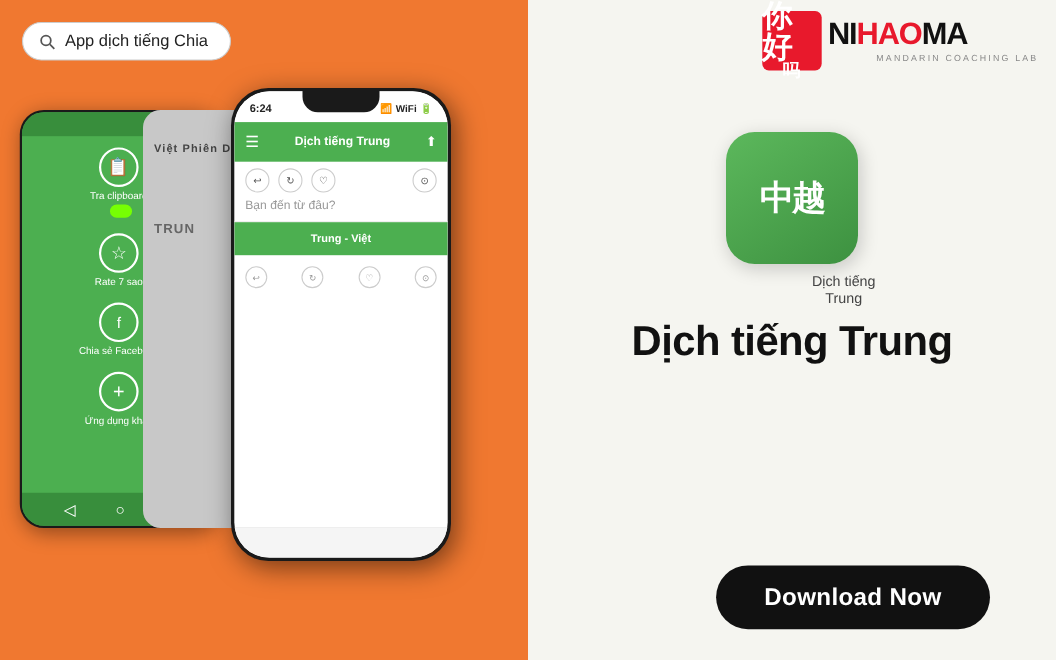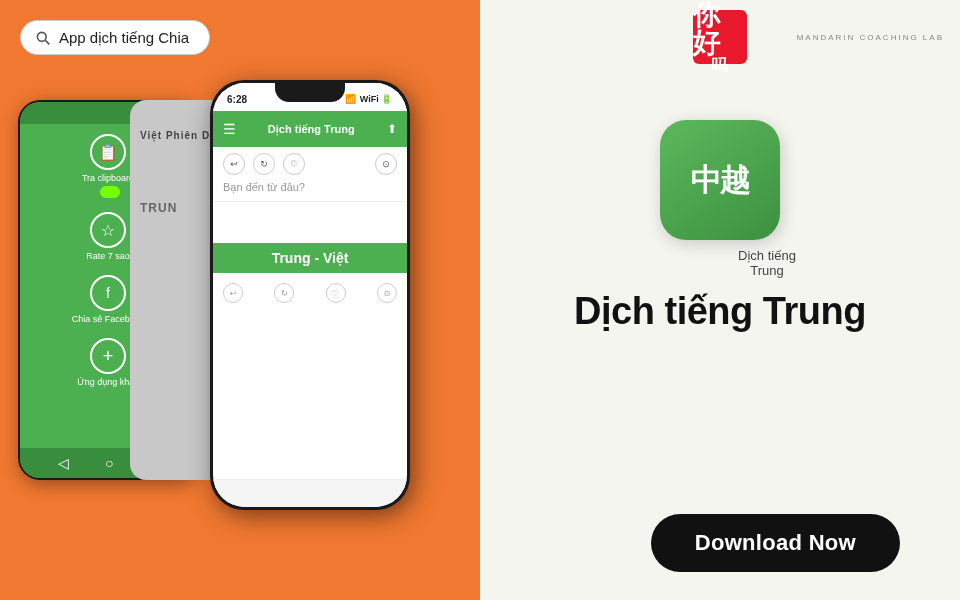--- a/index.html
+++ b/index.html
@@ -270,25 +270,24 @@
     .phone-tabs {
       display: flex;
       flex-shrink: 0;
     }
     .phone-tab {
       flex: 1;
       height: 30px;
       display: flex;
       align-items: center;
       justify-content: center;
-      font-size: 14px;
+      font-size: 10px;
       font-weight: bold;
       color: white;
       background: #4caf50;
-      margin-top: 41px;
     }
     .phone-tab.inactive {
       background: #a5d6a7;
     }
     .phone-bottom-area {
       flex: 1;
       padding: 10px;
       position: relative;
     }
     .phone-bottom-icon-row {
@@ -400,20 +399,25 @@
   </svg>
   <span>App dịch tiếng Chia</span>
 </div>
 
 <div class="logo-area">
   <div class="logo-chinese-box">
     <span style="font-size:28px;font-weight:900;">你好</span>
     <span style="font-size:16px;font-weight:900;">吗</span>
   </div>
   <div class="logo-text-block">
+    <div class="logo-row1">
+      <span class="logo-ni">NI</span>
+      <span class="logo-hao">HAO</span>
+      <span class="logo-ma">MA</span>
+    </div>
     <span class="logo-sub">MANDARIN COACHING LAB</span>
   </div>
 </div>
 
 <div class="phone-back">
   <div class="phone-back-screen">
     <div class="phone-back-statusbar">
       <span style="color:white;font-size:8px;">📶 🔋</span>
     </div>
     <div class="phone-back-content">
@@ -447,21 +451,21 @@
   <div class="gray-panel-content">
     <div style="font-size:10px;color:#444;margin-bottom:60px;">Việt Phiên D</div>
     <div style="font-size:12px;color:#666;font-weight:bold;">TRUN</div>
   </div>
 </div>
 
 <div class="phone-front">
   <div class="phone-front-notch"></div>
   <div class="phone-front-screen">
     <div class="phone-statusbar">
-      <span>6:28</span>
+      <span>6:24</span>
       <div class="status-icons">
         <span>📶</span>
           <span>WiFi</span>
           <span>🔋</span>
       </div>
     </div>
     <div class="phone-navbar">
       <span class="hamburger">☰</span>
       <span class="phone-navbar-title">Dịch tiếng Trung</span>
       <span class="nav-icon-right">⬆</span>

